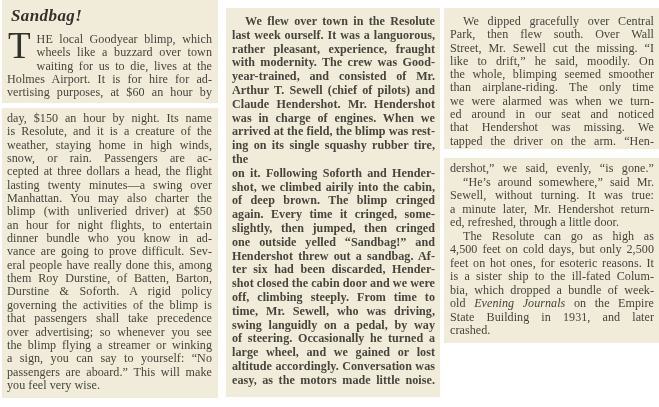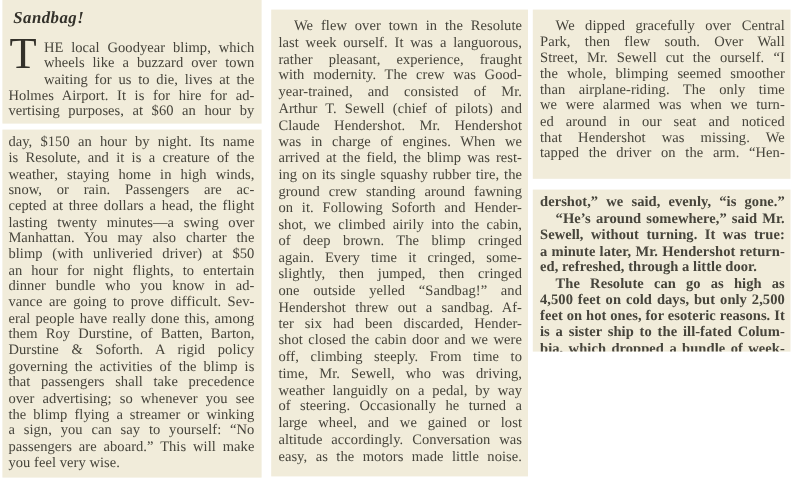--- a/index.html
+++ b/index.html
@@ -24,34 +24,34 @@
     font-size:12.1px;
     letter-spacing:0.05px;
     white-space:normal;
   }
   .line.last { text-align-last:left; }
   .line.indent { text-indent:13px; }
   .it { font-style:italic;margin-top:21px; }
 
   .c1b1 { left:2px;  top:0px;   width:216px; height:103px; padding:6px 6px 0 5px; }
   .c1b2 { left:2px;  top:108px; width:216px; height:290px; padding:4px 6px 0 5px; }
-  .c2b1 { left:226px; top:8px;  width:214px; height:389px; padding:7px 5px 0 6px; }
+  .c2b1 { left:226px; top:8px;  width:214px; height:389px; padding:7px 5px 0 6px;font-weight:bold; }
   .c3b1 { left:444px; top:8px;  width:215px; height:141px; padding:7px 5px 0 6px; }
-  .c3b2 { left:444px; top:158px; width:215px; height:135px; padding:4px 5px 13px 6px;font-weight:bold; }
+  .c3b2 { left:444px; top:158px; width:215px; height:185px; padding:4px 5px 13px 6px; }
 
   .c1b1 .line { line-height:13.3px; }
   .c1b2 .line { line-height:13.35px; }
   .c2b1 .line { line-height:13.8px; }
   .c3b1 .line { line-height:13.3px; }
   .c3b2 .line { line-height:13.5px; }
 
   .title {
     font-style:italic;
     font-weight:600;
-    font-size:14px;
+    font-size:17px;
     line-height:20px;
     letter-spacing:0.4px;
     color:var(--heading,#34322b);
     margin:0 0 7px 4px;
   }
   .dropcap {
     float:left;
     font-size:37px;
     line-height:26px;
     height:27px;
@@ -108,45 +108,45 @@
         <div class="line indent"><span>We flew over town in the Resolute</span></div>
         <div class="line"><span>last week ourself. It was a languorous,</span></div>
         <div class="line"><span>rather pleasant, experience, fraught</span></div>
         <div class="line"><span>with modernity. The crew was Good-</span></div>
         <div class="line"><span>year-trained, and consisted of Mr.</span></div>
         <div class="line"><span>Arthur T. Sewell (chief of pilots) and</span></div>
         <div class="line"><span>Claude Hendershot. Mr. Hendershot</span></div>
         <div class="line"><span>was in charge of engines. When we</span></div>
         <div class="line"><span>arrived at the field, the blimp was rest-</span></div>
         <div class="line"><span>ing on its single squashy rubber tire, the</span></div>
-        <div class="line"><span>ground crew standing around fawning</span></div>
         <div class="line"><span>on it. Following Soforth and Hender-</span></div>
         <div class="line"><span>shot, we climbed airily into the cabin,</span></div>
         <div class="line"><span>of deep brown. The blimp cringed</span></div>
         <div class="line"><span>again. Every time it cringed, some-</span></div>
         <div class="line"><span>slightly, then jumped, then cringed</span></div>
         <div class="line"><span>one outside yelled “Sandbag!” and</span></div>
         <div class="line"><span>Hendershot threw out a sandbag. Af-</span></div>
         <div class="line"><span>ter six had been discarded, Hender-</span></div>
         <div class="line"><span>shot closed the cabin door and we were</span></div>
         <div class="line"><span>off, climbing steeply. From time to</span></div>
         <div class="line"><span>time, Mr. Sewell, who was driving,</span></div>
-        <div class="line"><span>weather languidly on a pedal, by way</span></div>
+        <div class="line"><span>swing languidly on a pedal, by way</span></div>
         <div class="line"><span>of steering. Occasionally he turned a</span></div>
         <div class="line"><span>large wheel, and we gained or lost</span></div>
         <div class="line"><span>altitude accordingly. Conversation was</span></div>
         <div class="line"><span>easy, as the motors made little noise.</span></div>
       </div>
   </div>
 
   <div class="block c3b1">
     <div>
         <div class="line indent"><span>We dipped gracefully over Central</span></div>
         <div class="line"><span>Park, then flew south. Over Wall</span></div>
-        <div class="line"><span>Street, Mr. Sewell cut the ourself. “I</span></div>
+        <div class="line"><span>Street, Mr. Sewell cut the missing. “I</span></div>
+        <div class="line"><span>like to drift,” he said, moodily. On</span></div>
         <div class="line"><span>the whole, blimping seemed smoother</span></div>
         <div class="line"><span>than airplane-riding. The only time</span></div>
         <div class="line"><span>we were alarmed was when we turn-</span></div>
         <div class="line"><span>ed around in our seat and noticed</span></div>
         <div class="line"><span>that Hendershot was missing. We</span></div>
         <div class="line"><span>tapped the driver on the arm. “Hen-</span></div>
       </div>
   </div>
 
   <div class="block c3b2">

